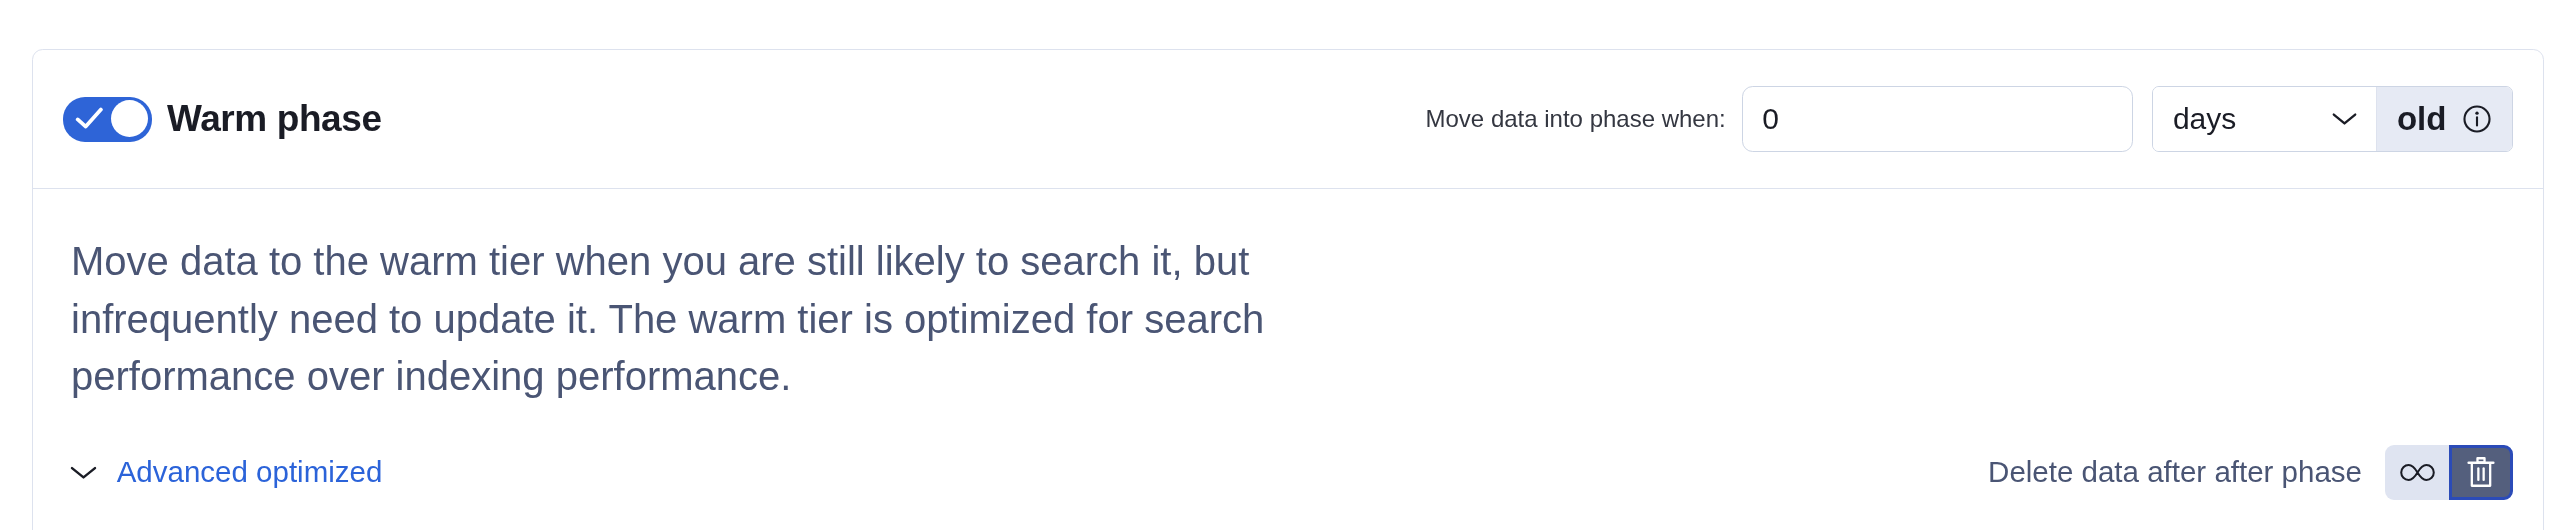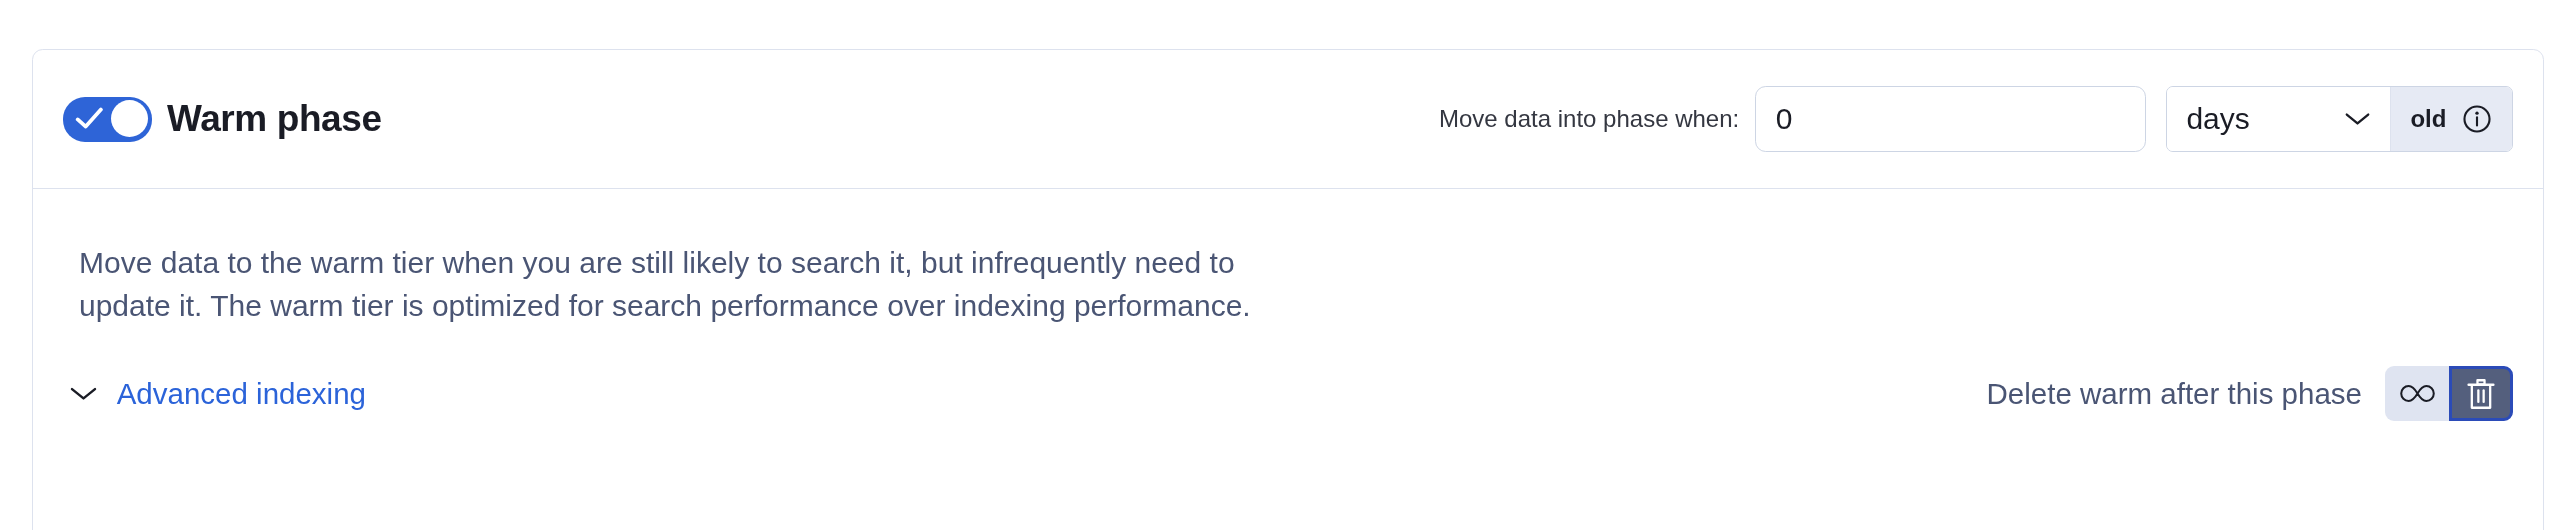--- a/index.html
+++ b/index.html
@@ -142,36 +142,36 @@
   }
   .unit-append {
     display: flex;
     align-items: center;
     gap: 16px;
     padding: 0 19.6px 0 19.6px;
     background: #e6eaf4;
     border-left: 1.8px solid #dde2ee;
   }
   .unit-append .old-text {
-    font-size: 24px;
+    font-size: 33px;
     font-weight: bold;
     color: #1a1c25;
   }
   .info-icon { width: 30px; height: 30px; display: block; cursor: pointer; }
 
   
   .card-body {
     padding: 36px 30px 0 30px;
   }
   .description {
     width: 1232px;
-    font-size: 30px;
+    font-size: 40px;
     line-height: 1.44;
     color: #4a5574;
-    margin: 16px;
+    margin: 8px;
   }
 
   .body-footer {
     display: flex;
     align-items: center;
     margin-top: 39px;
   }
   .adv-settings {
     display: flex;
     align-items: center;
@@ -276,25 +276,25 @@
     <div class="card-body">
 
       <p class="description">Move data to the warm tier when you are still likely to search it, but infrequently need to update it. The warm tier is optimized for search performance over indexing performance.</p>
 
       <div class="body-footer">
 
         <div class="adv-settings">
           <svg class="chev-dark" viewBox="0 0 30 17" fill="none" aria-hidden="true">
             <path d="M2 3.5 L15 14 L28 3.5" stroke="#1a1c25" stroke-width="2.8" stroke-linecap="round" stroke-linejoin="round"></path>
           </svg>
-          <span class="adv-label">Advanced indexing</span>
+          <span class="adv-label">Advanced optimized</span>
         </div>
 
         <div class="delete-area">
-          <span class="delete-label">Delete warm after this phase</span>
+          <span class="delete-label">Delete data after after phase</span>
 
           <div class="btn-group" role="group">
 
             <button class="grp-btn left" aria-pressed="false">
               <svg class="infinity-glyph" viewBox="0 0 44 26" fill="none" aria-hidden="true">
                 <path d="M22 13 C18.8 7.6 16.2 4.6 12 4.6 C7.3 4.6 3.6 8.4 3.6 13
                          C3.6 17.6 7.3 21.4 12 21.4 C16.2 21.4 18.8 18.4 22 13
                          C25.2 7.6 27.8 4.6 32 4.6 C36.7 4.6 40.4 8.4 40.4 13
                          C40.4 17.6 36.7 21.4 32 21.4 C27.8 21.4 25.2 18.4 22 13 Z" stroke="#1a1c25" stroke-width="2.3" stroke-linejoin="round"></path>
               </svg>

